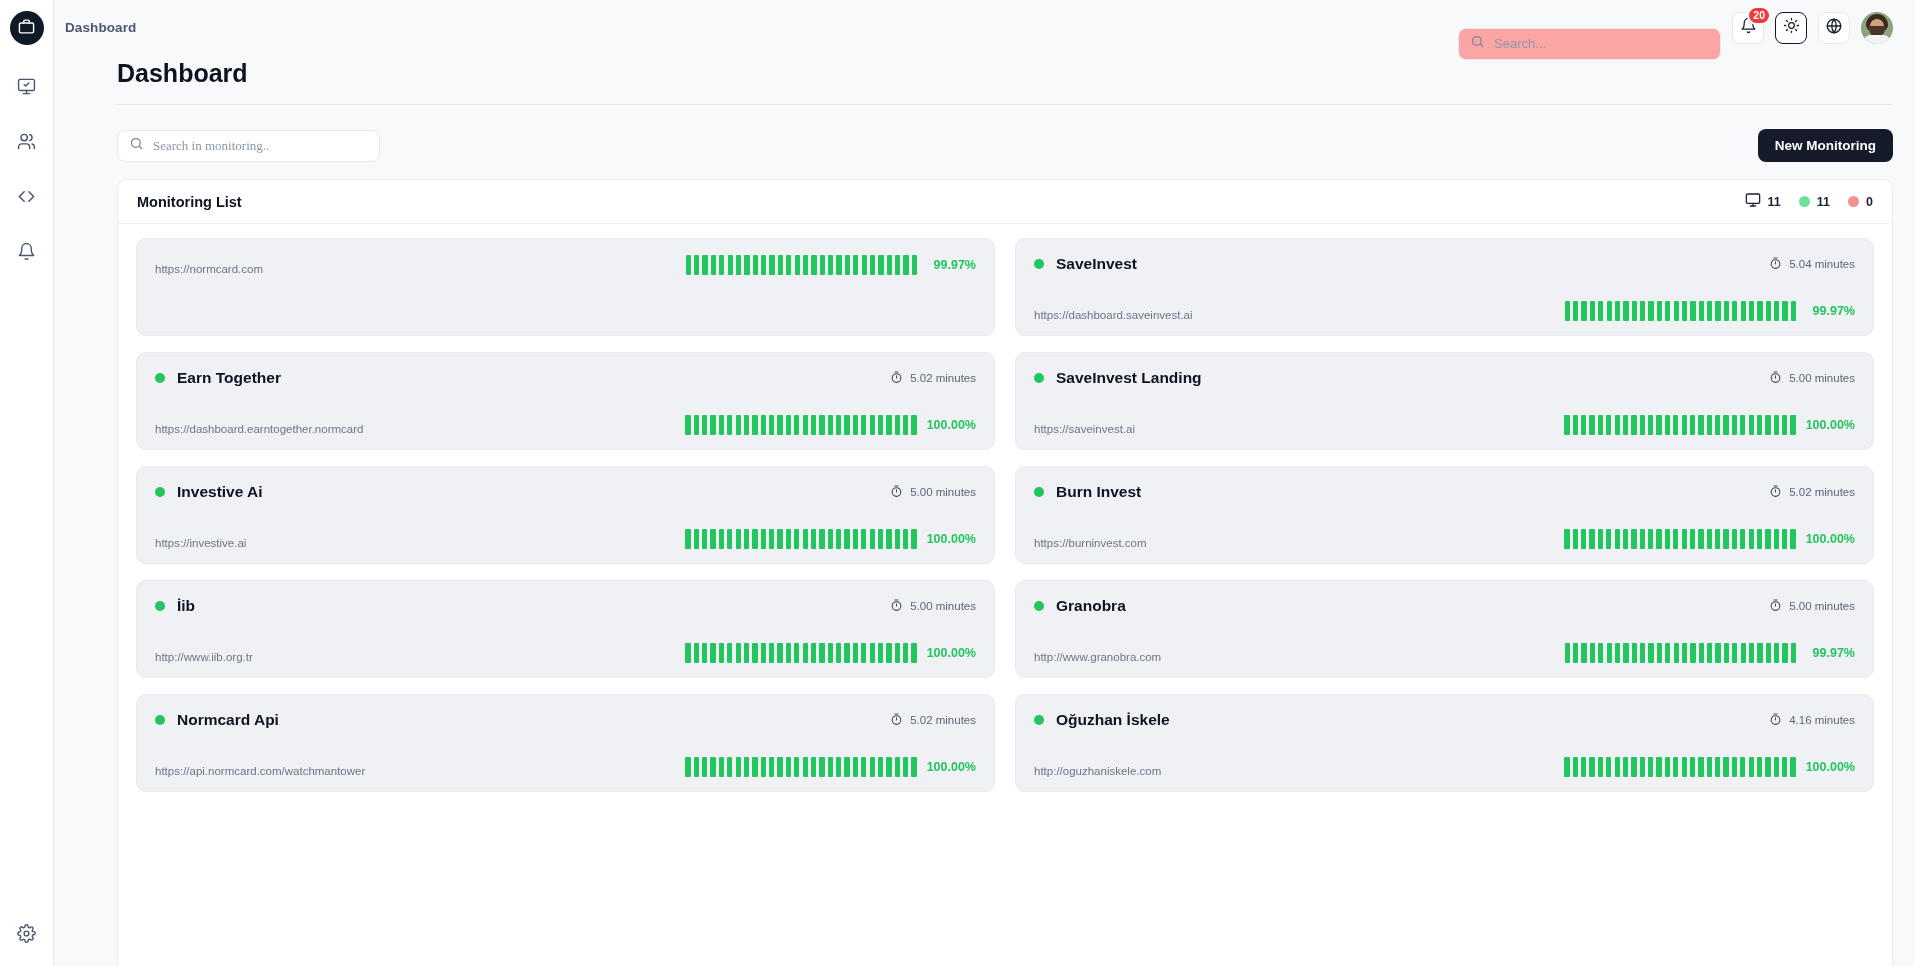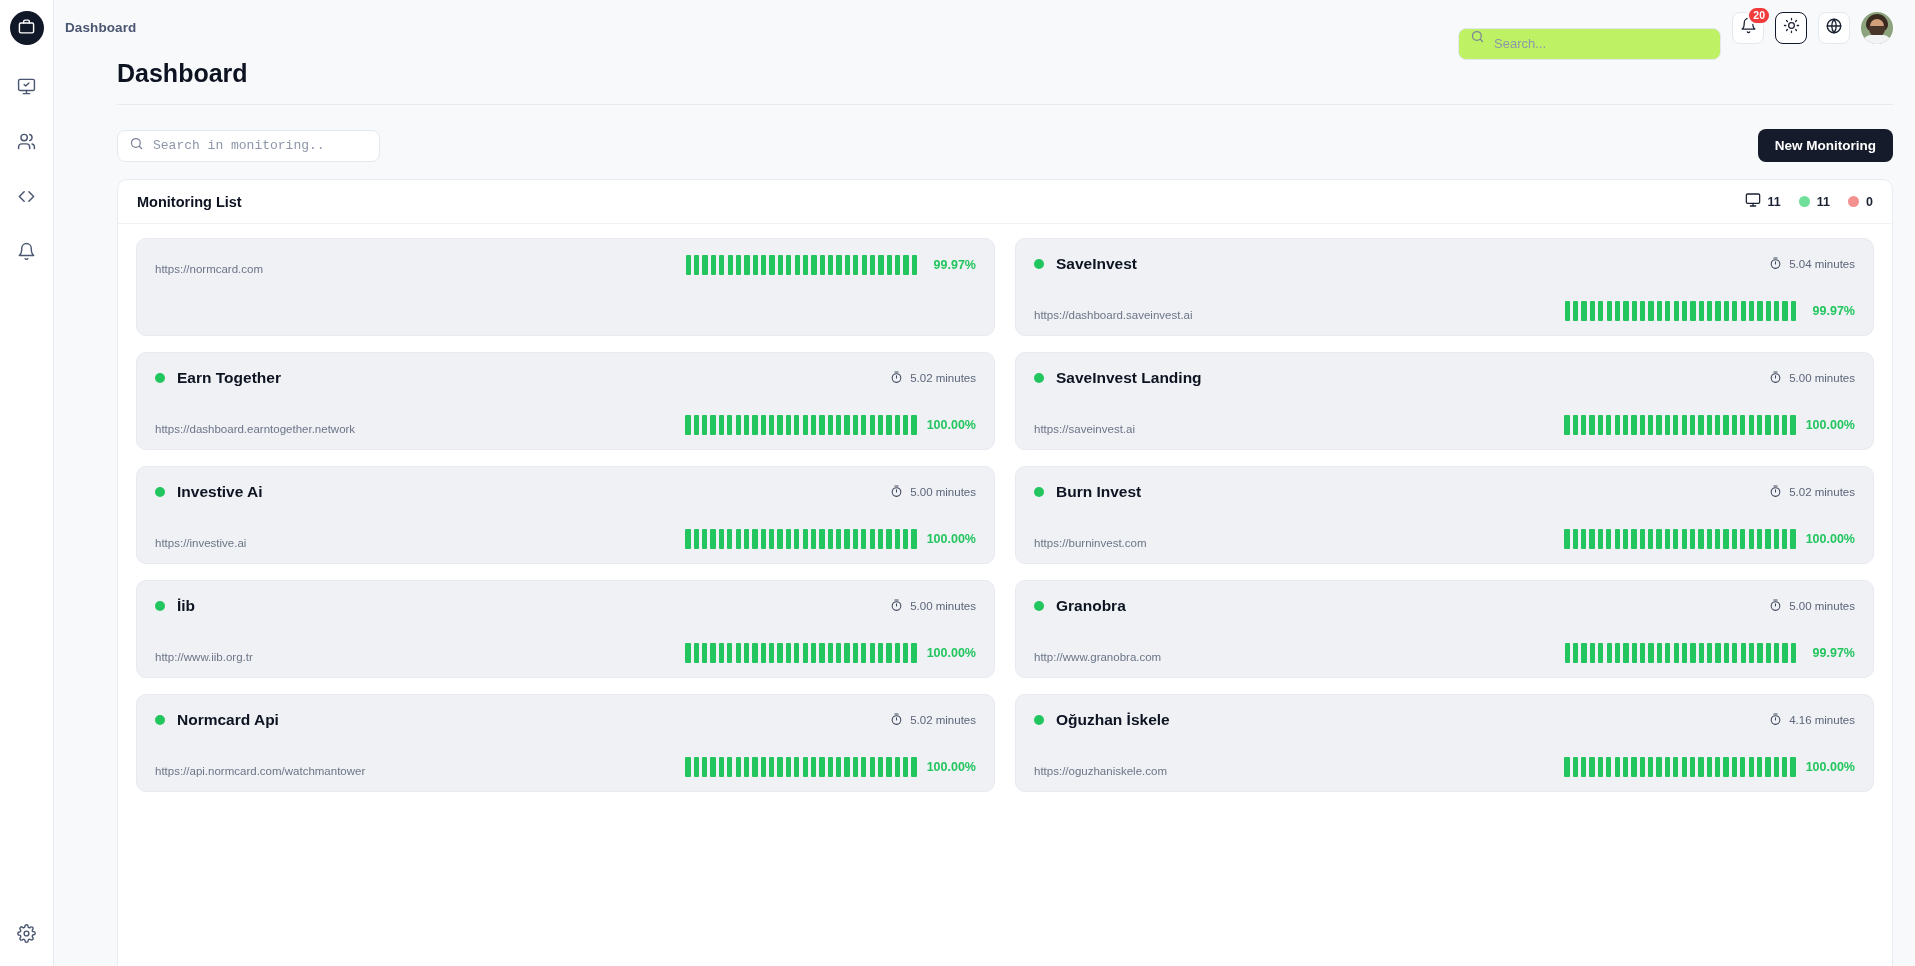--- a/index.html
+++ b/index.html
@@ -43,22 +43,22 @@
     padding: 0 22px 0 11px;
     background: #f8f9fb;
   }
   .breadcrumb {
     font-size: 13.5px; font-weight: bold; color: #4b5671; letter-spacing: .1px;
   }
   .topbar-right { margin-left: auto; display: flex; align-items: center; gap: 11px; }
 
   .global-search {
     width: 263px; height: 32px;
-    background: #bef264; border: 1px solid #e4e9f0; border-radius: 8px;
-    display: flex; gap: 9px; padding: 0 11px; margin-top: 32px;
+    background: #fca5a5; border: 1px solid #e4e9f0; border-radius: 8px;
+    display: flex; align-items: center; gap: 9px; padding: 0 11px; margin-top: 32px;
   }
   .global-search input {
     border: none; outline: none; background: transparent;
     font-family: inherit; font-size: 13px; color: #394255; width: 100%;
   }
   .global-search input::placeholder { color: #8d96a8; }
 
   .icon-btn {
     width: 32px; height: 32px; border-radius: 8px;
     background: #fff; border: 1px solid #e4e9f0;
@@ -96,21 +96,21 @@
     display: flex; align-items: center;
     padding: 24px 0 17px 41px;
   }
   .mon-search {
     width: 263px; height: 32px;
     background: #fff; border: 1px solid #e4e9f0; border-radius: 8px;
     display: flex; align-items: center; gap: 9px; padding: 0 11px;
   }
   .mon-search input {
     border: none; outline: none; background: transparent;
-    font-family: Liberation Mono, monospace; font-size: 13px; color: #394255; width: 100%;
+    font-family: Liberation Serif, serif; font-size: 13px; color: #394255; width: 100%;
   }
   .mon-search input::placeholder { color: #8d96a8; }
   .primary-btn {
     margin-left: auto;
     background: #151b2b; color: #fff;
     border: none; border-radius: 8px;
     height: 33px; padding: 0 17px;
     font-family: inherit; font-size: 13.5px; font-weight: bold;
     cursor: pointer;
   }
@@ -418,21 +418,21 @@
               <span class="card-interval">
                 <span><svg width="13" height="13" viewBox="0 0 24 24" fill="none" stroke="#3d465a" stroke-width="1.9" stroke-linecap="round" stroke-linejoin="round">
                     <circle cx="12" cy="13" r="8"></circle>
                     <path d="M12 13V9"></path>
                     <path d="M9 2h6"></path>
                   </svg></span>
                 <span>5.02 minutes</span>
               </span>
             </div>
             <div class="card-bottom">
-              <span class="card-url">https://dashboard.earntogether.network</span>
+              <span class="card-url">https://dashboard.earntogether.normcard</span>
               <span class="card-metrics">
                 <span class="bars">
                   <i style="background: rgb(34, 197, 94);"></i>
                   <i style="background: rgb(34, 197, 94);"></i>
                   <i style="background: rgb(34, 197, 94);"></i>
                   <i style="background: rgb(34, 197, 94);"></i>
                   <i style="background: rgb(34, 197, 94);"></i>
                   <i style="background: rgb(34, 197, 94);"></i>
                   <i style="background: rgb(34, 197, 94);"></i>
                   <i style="background: rgb(34, 197, 94);"></i>
@@ -768,21 +768,21 @@
               <span class="card-interval">
                 <span><svg width="13" height="13" viewBox="0 0 24 24" fill="none" stroke="#3d465a" stroke-width="1.9" stroke-linecap="round" stroke-linejoin="round">
                     <circle cx="12" cy="13" r="8"></circle>
                     <path d="M12 13V9"></path>
                     <path d="M9 2h6"></path>
                   </svg></span>
                 <span>4.16 minutes</span>
               </span>
             </div>
             <div class="card-bottom">
-              <span class="card-url">https://oguzhaniskele.com</span>
+              <span class="card-url">http://oguzhaniskele.com</span>
               <span class="card-metrics">
                 <span class="bars">
                   <i style="background: rgb(34, 197, 94);"></i>
                   <i style="background: rgb(34, 197, 94);"></i>
                   <i style="background: rgb(34, 197, 94);"></i>
                   <i style="background: rgb(34, 197, 94);"></i>
                   <i style="background: rgb(34, 197, 94);"></i>
                   <i style="background: rgb(34, 197, 94);"></i>
                   <i style="background: rgb(34, 197, 94);"></i>
                   <i style="background: rgb(34, 197, 94);"></i>

